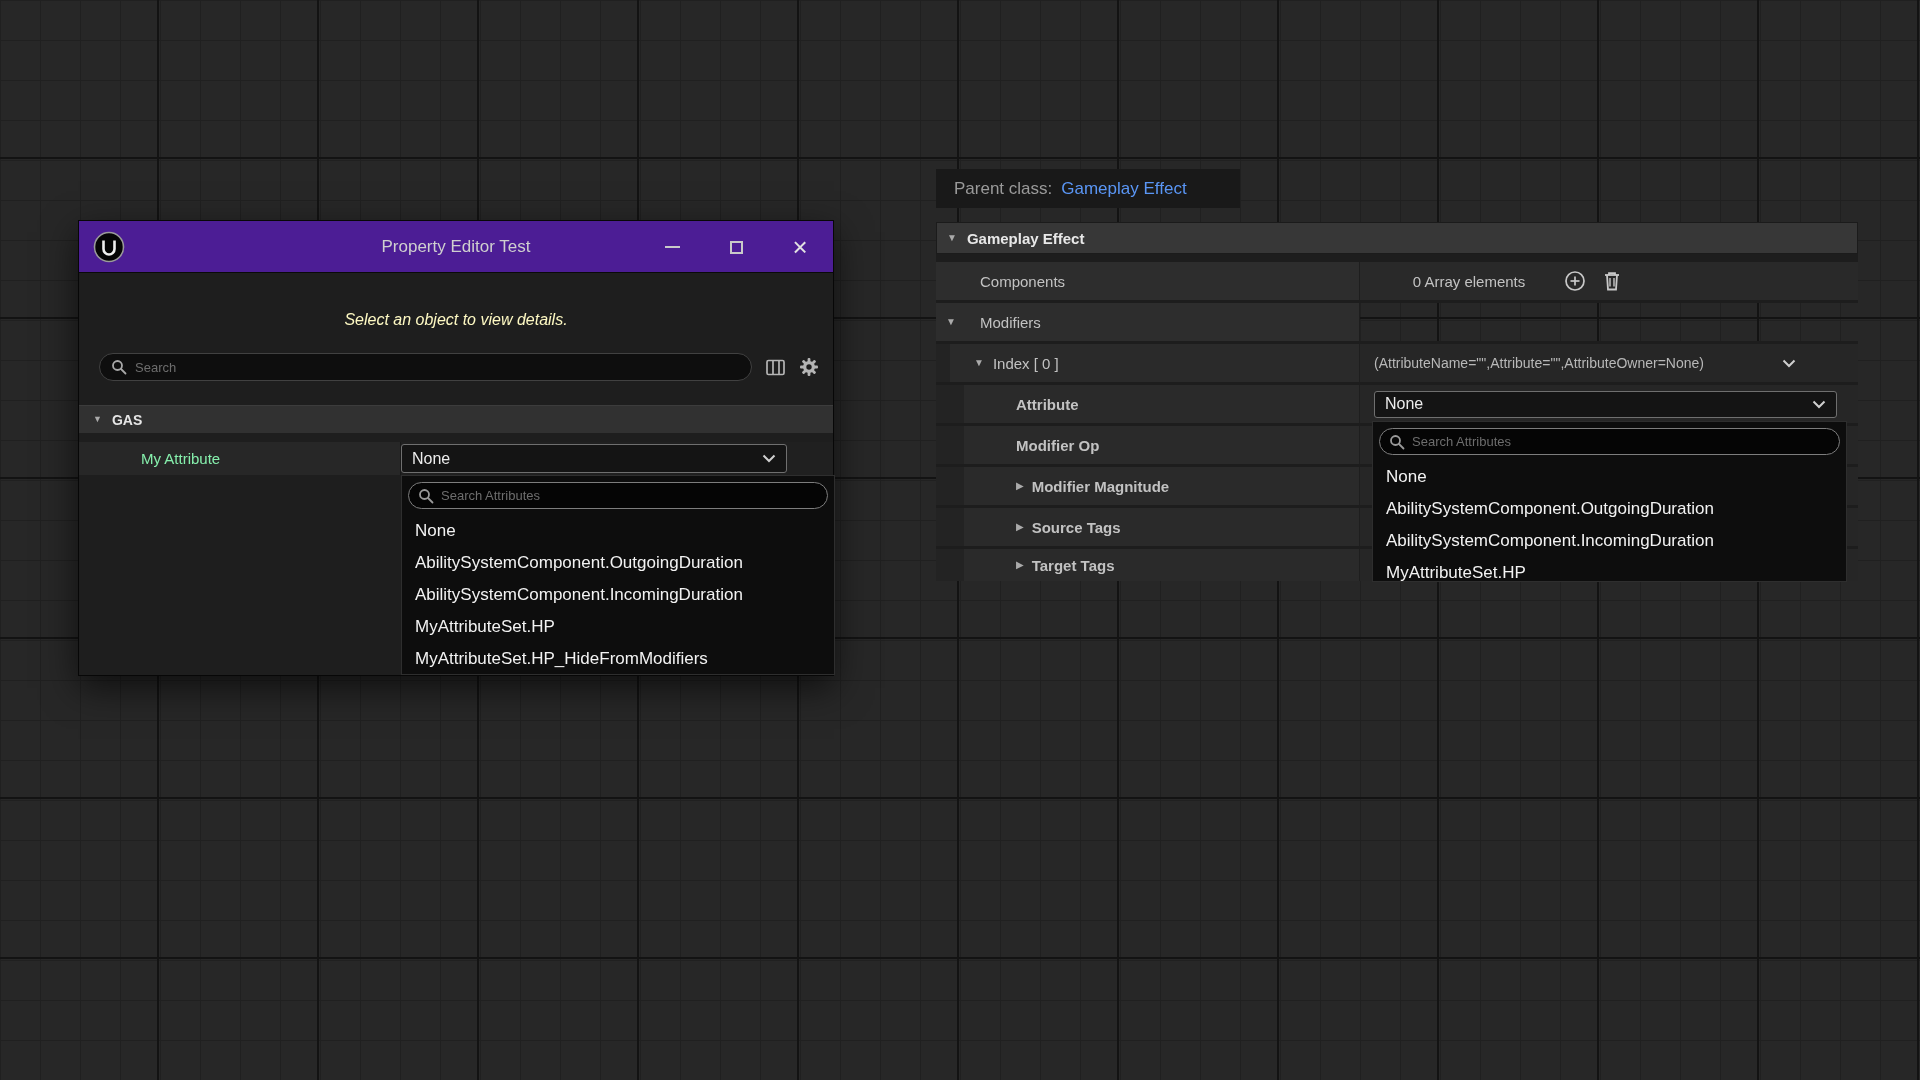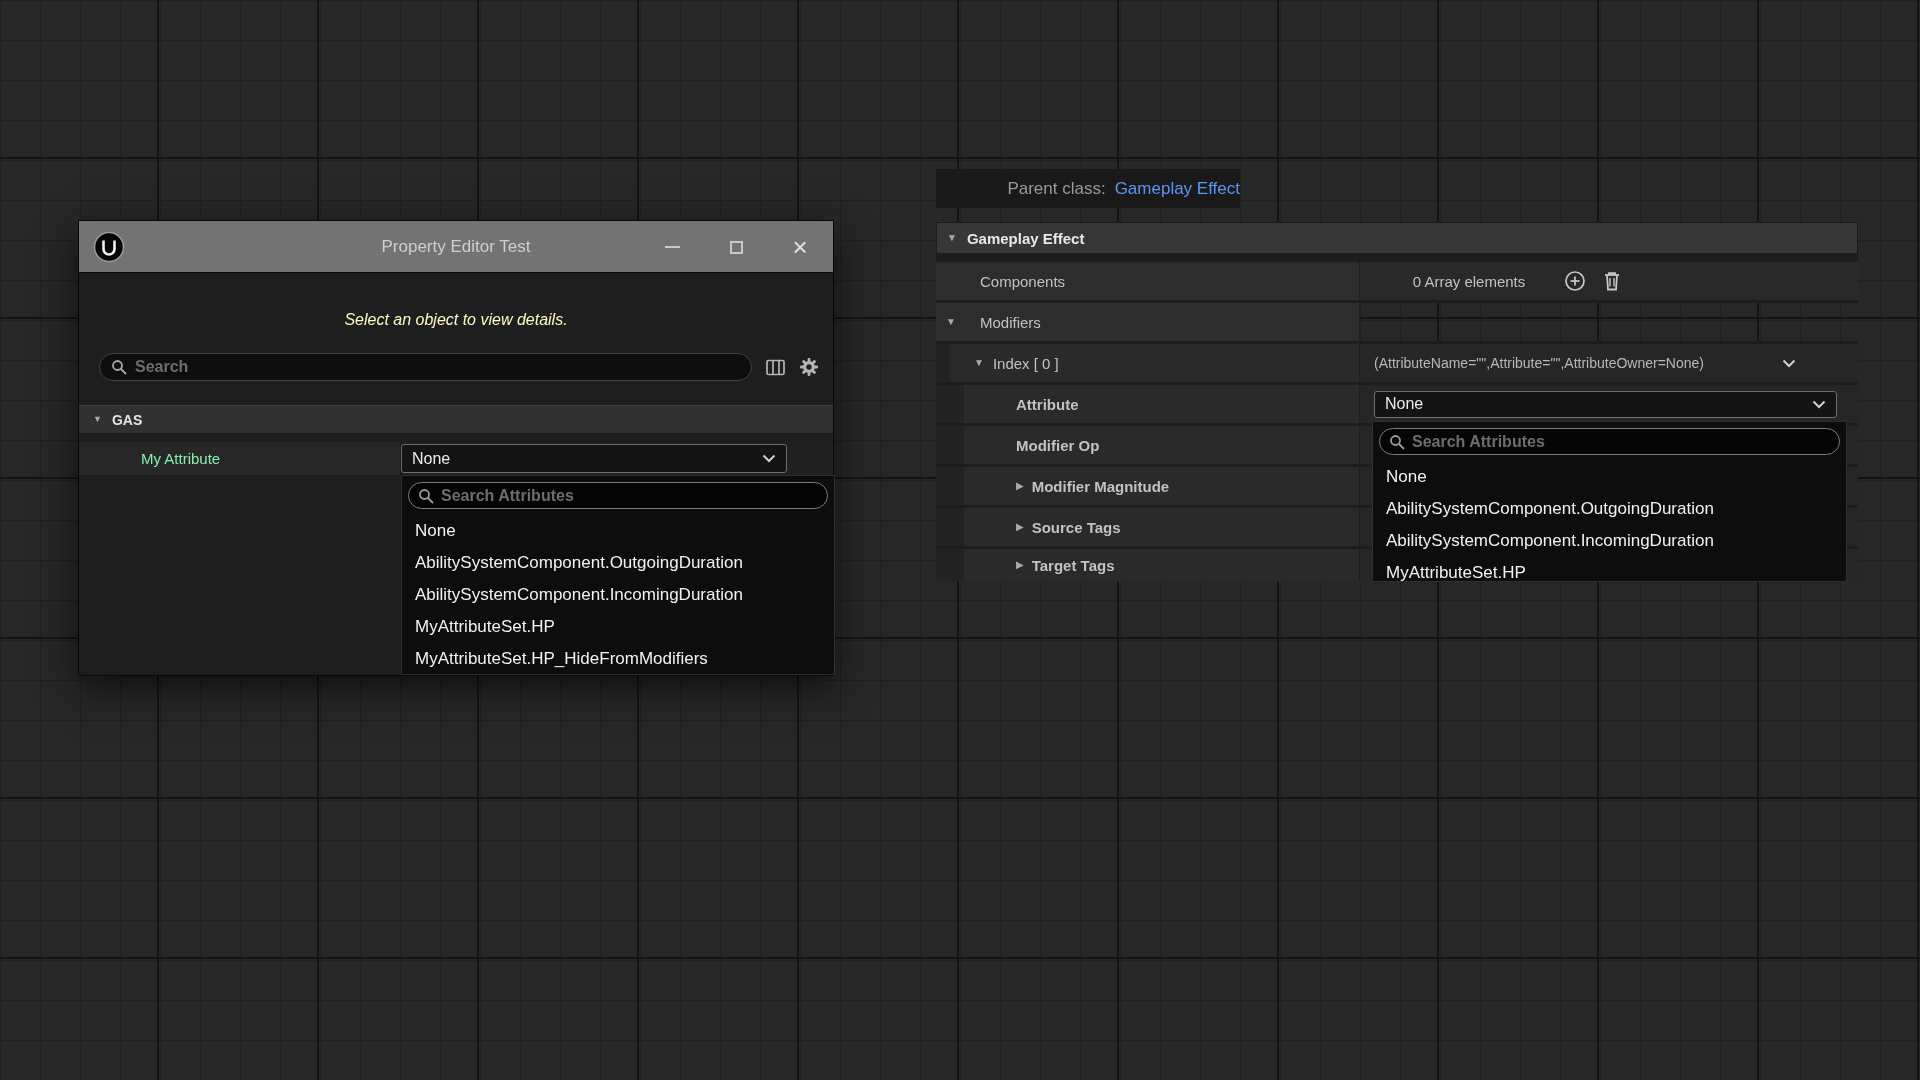--- a/index.html
+++ b/index.html
@@ -18,21 +18,21 @@
     background-position: -3px -3px, -3px -3px, 0 0, 0 0;
   }
 
   
   .pet-window {
     position:absolute; left:78px; top:220px; width:756px; height:456px;
     background:#1e1e1e; border:1px solid #070707;
     box-shadow: 0 12px 34px rgba(0,0,0,.6);
   }
   .titlebar {
-    position:relative; height:52px; background:#737373; border-bottom:1px solid #0a0a0a;
+    position:relative; height:52px; background:#4c1d95; border-bottom:1px solid #0a0a0a;
   }
   .ue-logo { position:absolute; left:14px; top:10px; width:32px; height:32px; }
   .win-title {
     position:absolute; left:0; right:0; top:0; height:52px; line-height:52px;
     text-align:center; color:#cfcfcf; font-size:17px;
   }
   .win-controls {
     position:absolute; right:22px; top:0; height:52px; display:flex; align-items:center; gap:42px;
   }
   .ctl { width:22px; height:22px; display:flex; align-items:center; justify-content:center; cursor:pointer; }
@@ -45,21 +45,21 @@
     font-style:italic; color:#fef9c3; font-size:16px;
   }
 
   .search-row { position:absolute; top:132px; left:20px; right:14px; height:28px; display:flex; align-items:center; }
   .search-box {
     flex:1; height:28px; border-radius:14px; background:#0e0e0e; border:1px solid #414141;
     display:flex; align-items:center; padding:0 11px; gap:8px;
   }
   .search-box input, .dd-search input {
     flex:1; background:transparent; border:none; outline:none; color:#dddddd;
-    font-size:16px; font-family:inherit; min-width:0;font-weight:bold;
+    font-size:13px; font-family:inherit; min-width:0;
   }
   input::placeholder { color:#6d6d6d; }
   .icon-btn { margin-left:14px; display:flex; align-items:center; cursor:pointer; }
 
   .category-row {
     position:absolute; top:184px; left:0; right:0; height:28px; background:#313131;
     border-top:1px solid #3c3c3c; display:flex; align-items:center; padding-left:14px; gap:10px;
   }
   .tri { font-size:10px; color:#aaaaaa; line-height:1; }
   .tri.small { font-size:9px; }
@@ -89,21 +89,21 @@
   .dd-list { list-style:none; }
   .dd-item {
     height:32px; display:flex; align-items:center; padding-left:13px;
     color:#f2f2f2; font-size:17px; cursor:pointer; white-space:nowrap;
   }
 
   
   .details { position:absolute; left:936px; top:169px; width:922px; }
   .parent-box {
     position:absolute; left:0; top:0; width:304px; height:39px; background:#191919;
-    display:flex; align-items:center; padding-left:18px; gap:9px; font-size:17px; color:#9a9a9a;justify-content:flex-end;
+    display:flex; align-items:center; padding-left:18px; gap:9px; font-size:17px; color:#9a9a9a;
   }
   .parent-link { color:#5a96f5; cursor:pointer; }
 
   .dheader {
     position:absolute; top:53px; left:0; width:922px; height:32px; background:#373737;
     border:1px solid #1b1b1b; display:flex; align-items:center; gap:10px; padding-left:10px;
   }
   .dheader-label { font-weight:bold; font-size:15px; color:#e8e8e8; }
 
   .drows { position:absolute; top:85px; left:0; width:922px; border-top:8px solid #1d1d1d; }

